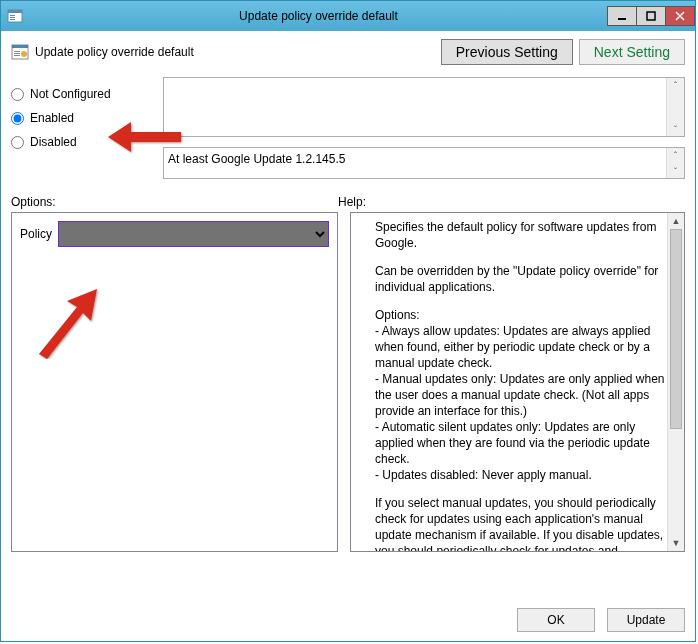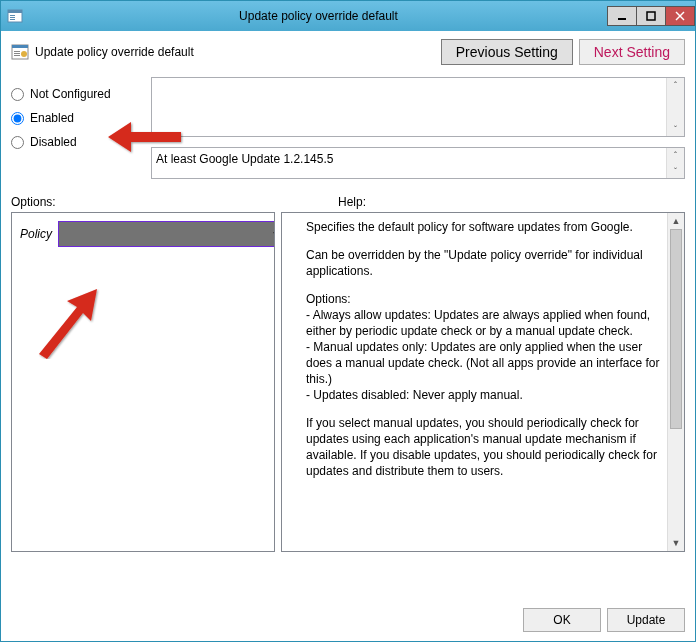--- a/index.html
+++ b/index.html
@@ -15,56 +15,56 @@
 .titlebar .btn.close { background: #c75050; color: #fff; }
 .titlebar .btn svg { width: 10px; height: 10px; }
 
 .content { padding: 8px 10px 0 10px; }
 
 .header-row { display: flex; align-items: center; margin-bottom: 12px; }
 .header-row .icon { width: 18px; height: 18px; margin-right: 6px; }
 .header-row .label { flex: 1; }
 .nav-btn { height: 26px; padding: 0 14px; border: 1px solid #acacac; background: #efefef; margin-left: 6px; font-size: 14px; cursor: default; }
 .nav-btn.active { border: 1px solid #7a7a7a; background: #e1e1e1; }
-.nav-btn.disabled { color: #be185d; text-align: right; }
-
-.radio-area { display: flex; }
+.nav-btn.disabled { color: #15803d; text-align: right; }
+
+.radio-area { display: flex; gap: 12px; }
 .radio-col { width: 140px; }
 .radio-row { display: flex; align-items: center; margin: 10px 0; }
 .radio-row input[type=radio] { margin-right: 6px; }
 
 .form-col { flex: 1; }
 .form-row { display: flex; margin-bottom: 10px; }
 .form-row .lbl { width: 95px; text-align: right; padding-right: 10px; padding-top: 3px; }
 .ta-wrap { flex: 1; display: flex; border: 1px solid #abadb3; }
 .ta-wrap textarea { flex: 1; border: none; resize: none; height: 58px; font: inherit; padding: 2px; outline: none; }
 .ta-wrap.small textarea { height: 30px; padding: 4px 4px; }
 .ta-wrap .scroll { width: 18px; background: #f0f0f0; border-left: 1px solid #ddd; display: flex; flex-direction: column; justify-content: space-between; }
 .ta-wrap .scroll span { text-align: center; font-size: 9px; color: #555; line-height: 14px; }
 
 .labels-row { display: flex; margin-top: 6px; }
 .labels-row .left { width: 327px; }
 .labels-row .right { flex: 1; }
 
 .panes { display: flex; margin-top: 3px; height: 340px; }
 .pane { border: 1px solid #828790; background: #fff; padding: 8px; overflow: hidden; }
-.pane.left { width: 264px; margin-right: 6px; font-style: italic; }
+.pane.left { width: 327px; margin-right: 12px; }
 .pane.right { flex: 1; position: relative; padding: 6px 4px 6px 8px; }
 
 .policy-row { display: flex; align-items: center; }
 .policy-row label { margin-right: 6px; }
 .policy-row select { flex: 1; height: 22px; border: 1px solid #6d28d9; font: inherit; padding: 12px 2px; background: #737373; }
 
 .help-text { line-height: 16px; color: #000; padding-right: 14px; margin-left: 16px; }
 .help-text p { margin-bottom: 12px; }
 .help-scroll { position: absolute; right: 0; top: 0; bottom: 0; width: 17px; background: #f0f0f0; border-left: 1px solid #ddd; display: flex; flex-direction: column; }
 .help-scroll .arr { height: 16px; text-align: center; font-size: 9px; color: #555; line-height: 16px; }
 .help-scroll .thumb { margin: 0 2px; background: #cdcdcd; height: 200px; border: 1px solid #b0b0b0; }
 
-.footer { position: absolute; bottom: 0; left: 0; right: 0; height: 42px; display: flex; align-items: center; justify-content: flex-end; padding-right: 10px; gap: 6px; border-top: 0; }
+.footer { position: absolute; bottom: 0; left: 0; right: 0; height: 42px; display: flex; align-items: center; justify-content: flex-end; padding-right: 10px; gap: 12px; border-top: 0; }
 .footer button { width: 78px; height: 24px; border: 1px solid #acacac; background: #efefef; font: inherit; cursor: default; }
 
 .arrow1 { position: absolute; left: 105px; top: 116px; pointer-events: none; }
 .arrow2 { position: absolute; left: 28px; top: 288px; pointer-events: none; }
 </style>
 </head>
 <body>
 
 <div class="window">
 
@@ -165,20 +165,21 @@
           </select>
         </div>
       </div>
       <div class="pane right">
         <div class="help-text">
           <p>Specifies the default policy for software updates from Google.</p>
           <p>Can be overridden by the "Update policy override" for individual applications.</p>
           <div>Options:</div>
           <div> - Always allow updates: Updates are always applied when found, either by periodic update check or by a manual update check.</div>
           <div> - Manual updates only: Updates are only applied when the user does a manual update check. (Not all apps provide an interface for this.)</div>
+          <div> - Automatic silent updates only: Updates are only applied when they are found via the periodic update check.</div>
           <div style="margin-bottom:12px"> - Updates disabled: Never apply manual.</div>
           <p>If you select manual updates, you should periodically check for updates using each application's manual update mechanism if available. If you disable updates, you should periodically check for updates and distribute them to users.</p>
 
         </div>
         <div class="help-scroll">
           <div class="arr">▲</div>
           <div class="thumb"></div>
           <div style="flex:1"></div>
           <div class="arr">▼</div>
         </div>

